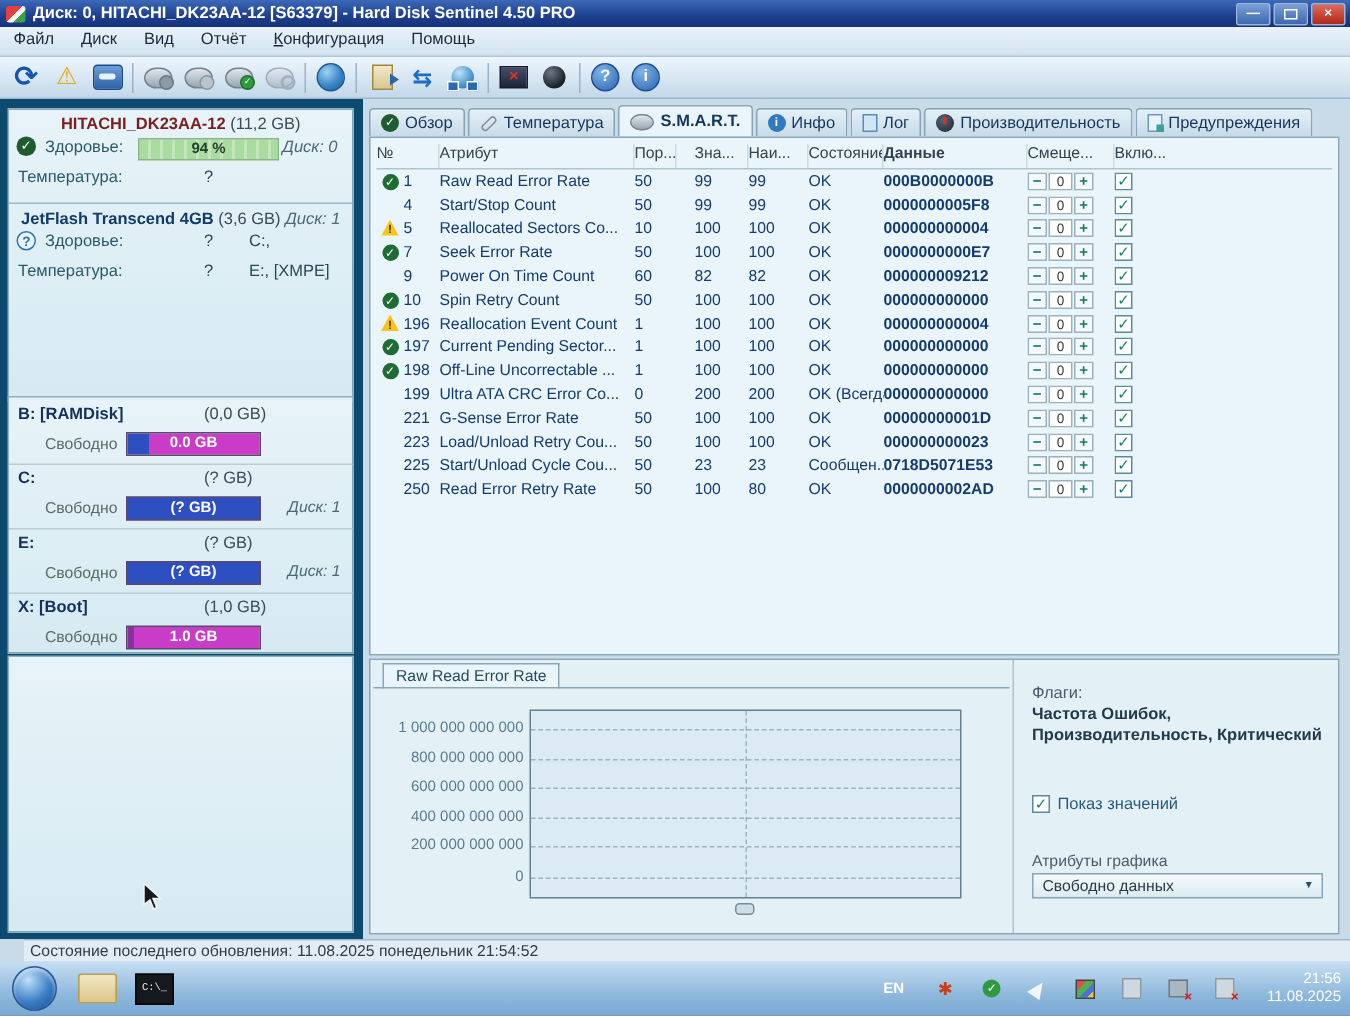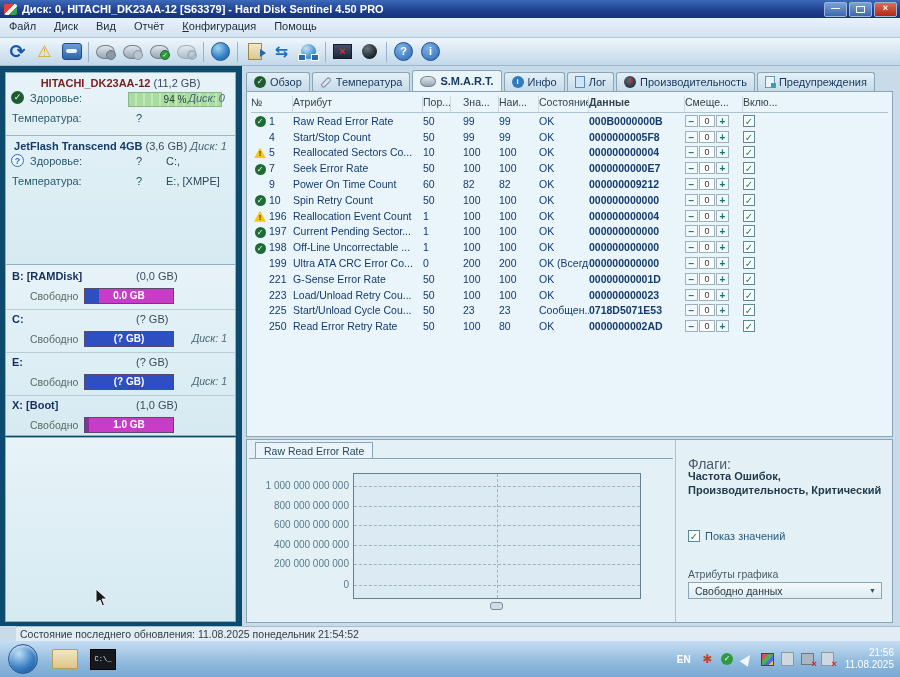--- a/index.html
+++ b/index.html
@@ -75,21 +75,21 @@
   .dvalue{position:absolute;left:130px;top:3px;color:#2a4a5a;}
   .dright{position:absolute;left:160px;top:3px;color:#2a4a5a;}
   .dright-it{position:absolute;right:10px;top:3px;font-style:italic;color:#4a6878;}
   .ok-ico{display:inline-block;width:13px;height:13px;border-radius:50%;background:#1e5c30;
     color:#fff;font-size:9px;line-height:13px;text-align:center;font-weight:bold;}
   .q-ico{display:inline-block;width:13px;height:13px;border-radius:50%;border:1.5px solid #2a72b8;
     color:#2a72b8;font-size:9px;line-height:13px;text-align:center;font-weight:bold;background:#eaf4fa;box-sizing:border-box;}
   .side-ic{position:absolute;left:5px;top:2px;}
   .healthbar{position:absolute;left:86px;top:3px;width:92px;height:13px;border:1px solid #8ab48a;
     background:repeating-linear-gradient(90deg,#aadca2 0 6px,#c2e8ba 6px 8px);
-    font-size:10px;color:#23402a;text-align:center;line-height:13px;font-weight:normal;margin-left:36px;}
+    font-size:10px;color:#23402a;text-align:center;line-height:13px;font-weight:bold;}
   .vol{position:relative;height:42px;border-bottom:1px solid #b8ccd6;}
   .vname{position:absolute;left:6px;top:3px;font-size:11px;font-weight:bold;color:#16305e;}
   .vsize{position:absolute;left:130px;top:3px;font-size:11px;color:#3a4a58;}
   .vfree{position:absolute;left:24px;top:23px;font-size:10.5px;color:#5a6a64;}
   .vbar{position:absolute;left:78px;top:21px;width:88px;height:14px;border:1px solid #5a4a6a;
     font-size:10px;font-weight:bold;color:#fff;text-align:center;line-height:14px;}
   .vbar.magenta{background:linear-gradient(90deg,#2e4fc2 0 16%,#c83cc8 16%);}
   .vbar.magenta2{background:linear-gradient(90deg,#8a2ea0 0 5%,#c83cc8 5%);}
   .vbar.blue{background:#2e4fc2;}
   .vdisk{position:absolute;right:8px;top:22px;font-size:10.5px;font-style:italic;color:#4a6878;}
@@ -153,21 +153,21 @@
     border-bottom:none;background:#e9f5fa;font-size:10.5px;color:#2a4a5e;line-height:16px;}
   .chartline{position:absolute;left:2px;top:18px;width:424px;border-top:1px solid #8aa6b6;}
   .plot{position:absolute;left:106px;top:33px;width:286px;height:124px;border:1px solid #68808e;
     background:#dcebf3;}
   .gridline{position:absolute;left:0;width:100%;border-top:1px dashed #9ab4c0;}
   .vline{position:absolute;top:0;left:50%;height:100%;border-left:1px dashed #9ab4c0;}
   .ylabel{position:absolute;text-align:right;width:98px;font-size:10px;color:#5a7a8a;white-space:nowrap;}
   .handle{position:absolute;left:243px;top:162px;width:11px;height:6px;border:1px solid #7a8a96;
     border-radius:3px;background:#cfdde6;}
   .flags{position:absolute;left:428px;top:0;width:217px;height:182px;border-left:1px solid #aac4d0;}
-  .flabel{position:absolute;left:12px;top:16px;font-size:14px;color:#4a5a68;}
+  .flabel{position:absolute;left:12px;top:16px;font-size:11px;color:#4a5a68;}
   .fline1{position:absolute;left:12px;top:30px;font-size:11px;font-weight:bold;color:#223a4a;}
   .fline2{position:absolute;left:12px;top:44px;font-size:11px;font-weight:bold;color:#223a4a;}
   .fchk{position:absolute;left:12px;top:90px;display:flex;align-items:center;gap:5px;
     font-size:11px;color:#2a5a7a;}
   .galabel{position:absolute;left:12px;top:128px;font-size:10.5px;color:#4a5a68;}
   .dropdown{position:absolute;left:12px;top:142px;width:194px;height:17px;border:1px solid #8aa6b6;
     background:linear-gradient(#f4fafc,#dcebf2);font-size:10.5px;color:#2a3a48;line-height:16px;
     padding-left:6px;box-sizing:border-box;}
   .ddarrow{position:absolute;right:2px;top:2px;width:13px;height:11px;font-size:7px;color:#33505e;
     text-align:center;line-height:11px;}
@@ -181,21 +181,21 @@
     background:radial-gradient(circle at 35% 30%,#bfe0f8,#3a7ec4 55%,#174a8c);
     border:1px solid #2a5a96;box-shadow:inset 0 2px 3px rgba(255,255,255,.6);}
   .tb-ico{width:30px;height:26px;margin-right:8px;display:flex;align-items:center;justify-content:center;}
   .folder{width:24px;height:18px;background:linear-gradient(#f2e6c2,#dcc68a);border:1px solid #b89c5a;border-radius:2px;}
   .cmdbox{width:24px;height:19px;background:#15181c;border:1px solid #000;color:#e8e8e8;
     font-family:"Liberation Mono","DejaVu Sans Mono",monospace;font-size:7px;line-height:18px;text-align:center;}
   .taskbtn{width:140px;height:28px;margin-left:6px;border:1px solid #9ab8d2;border-radius:3px;
     background:linear-gradient(#eaf4fb,#cfe2f1);display:flex;align-items:center;gap:6px;padding-left:6px;box-sizing:border-box;}
   .taskbtn .t-disk{width:18px;height:12px;}
   .taskbtn-label{font-size:10.5px;color:#90a8ba;white-space:nowrap;overflow:hidden;}
-  .tray{position:absolute;right:4px;top:0;height:36px;display:flex;align-items:center;gap:7px;}
+  .tray{position:absolute;right:4px;top:0;height:36px;display:flex;align-items:center;gap:18px;}
   .lang{color:#fff;font-size:10px;font-weight:bold;margin-right:3px;}
   .tray-ic{position:relative;width:13px;height:13px;display:flex;align-items:center;justify-content:center;}
   .ti-star{color:#c84020;font-size:12px;font-weight:bold;}
   .ti-shield{width:12px;height:12px;border-radius:50%;background:#2f9a40;color:#fff;font-size:8px;
     line-height:12px;text-align:center;font-weight:bold;}
   .ti-cursor{width:0;height:0;border-left:5px solid transparent;border-right:5px solid transparent;
     border-bottom:11px solid #f2f6fa;transform:rotate(35deg);}
   .ti-display{width:13px;height:11px;background:linear-gradient(135deg,#e05050 0 30%,#50b050 30% 55%,#5070d8 55% 80%,#e8c838 80%);border:1px solid #444;}
   .ti-gray{width:11px;height:12px;background:#cfd8e0;border:1px solid #8a98a4;}
   .ti-mon{width:13px;height:10px;background:#aab6c0;border:1px solid #6a7884;}

